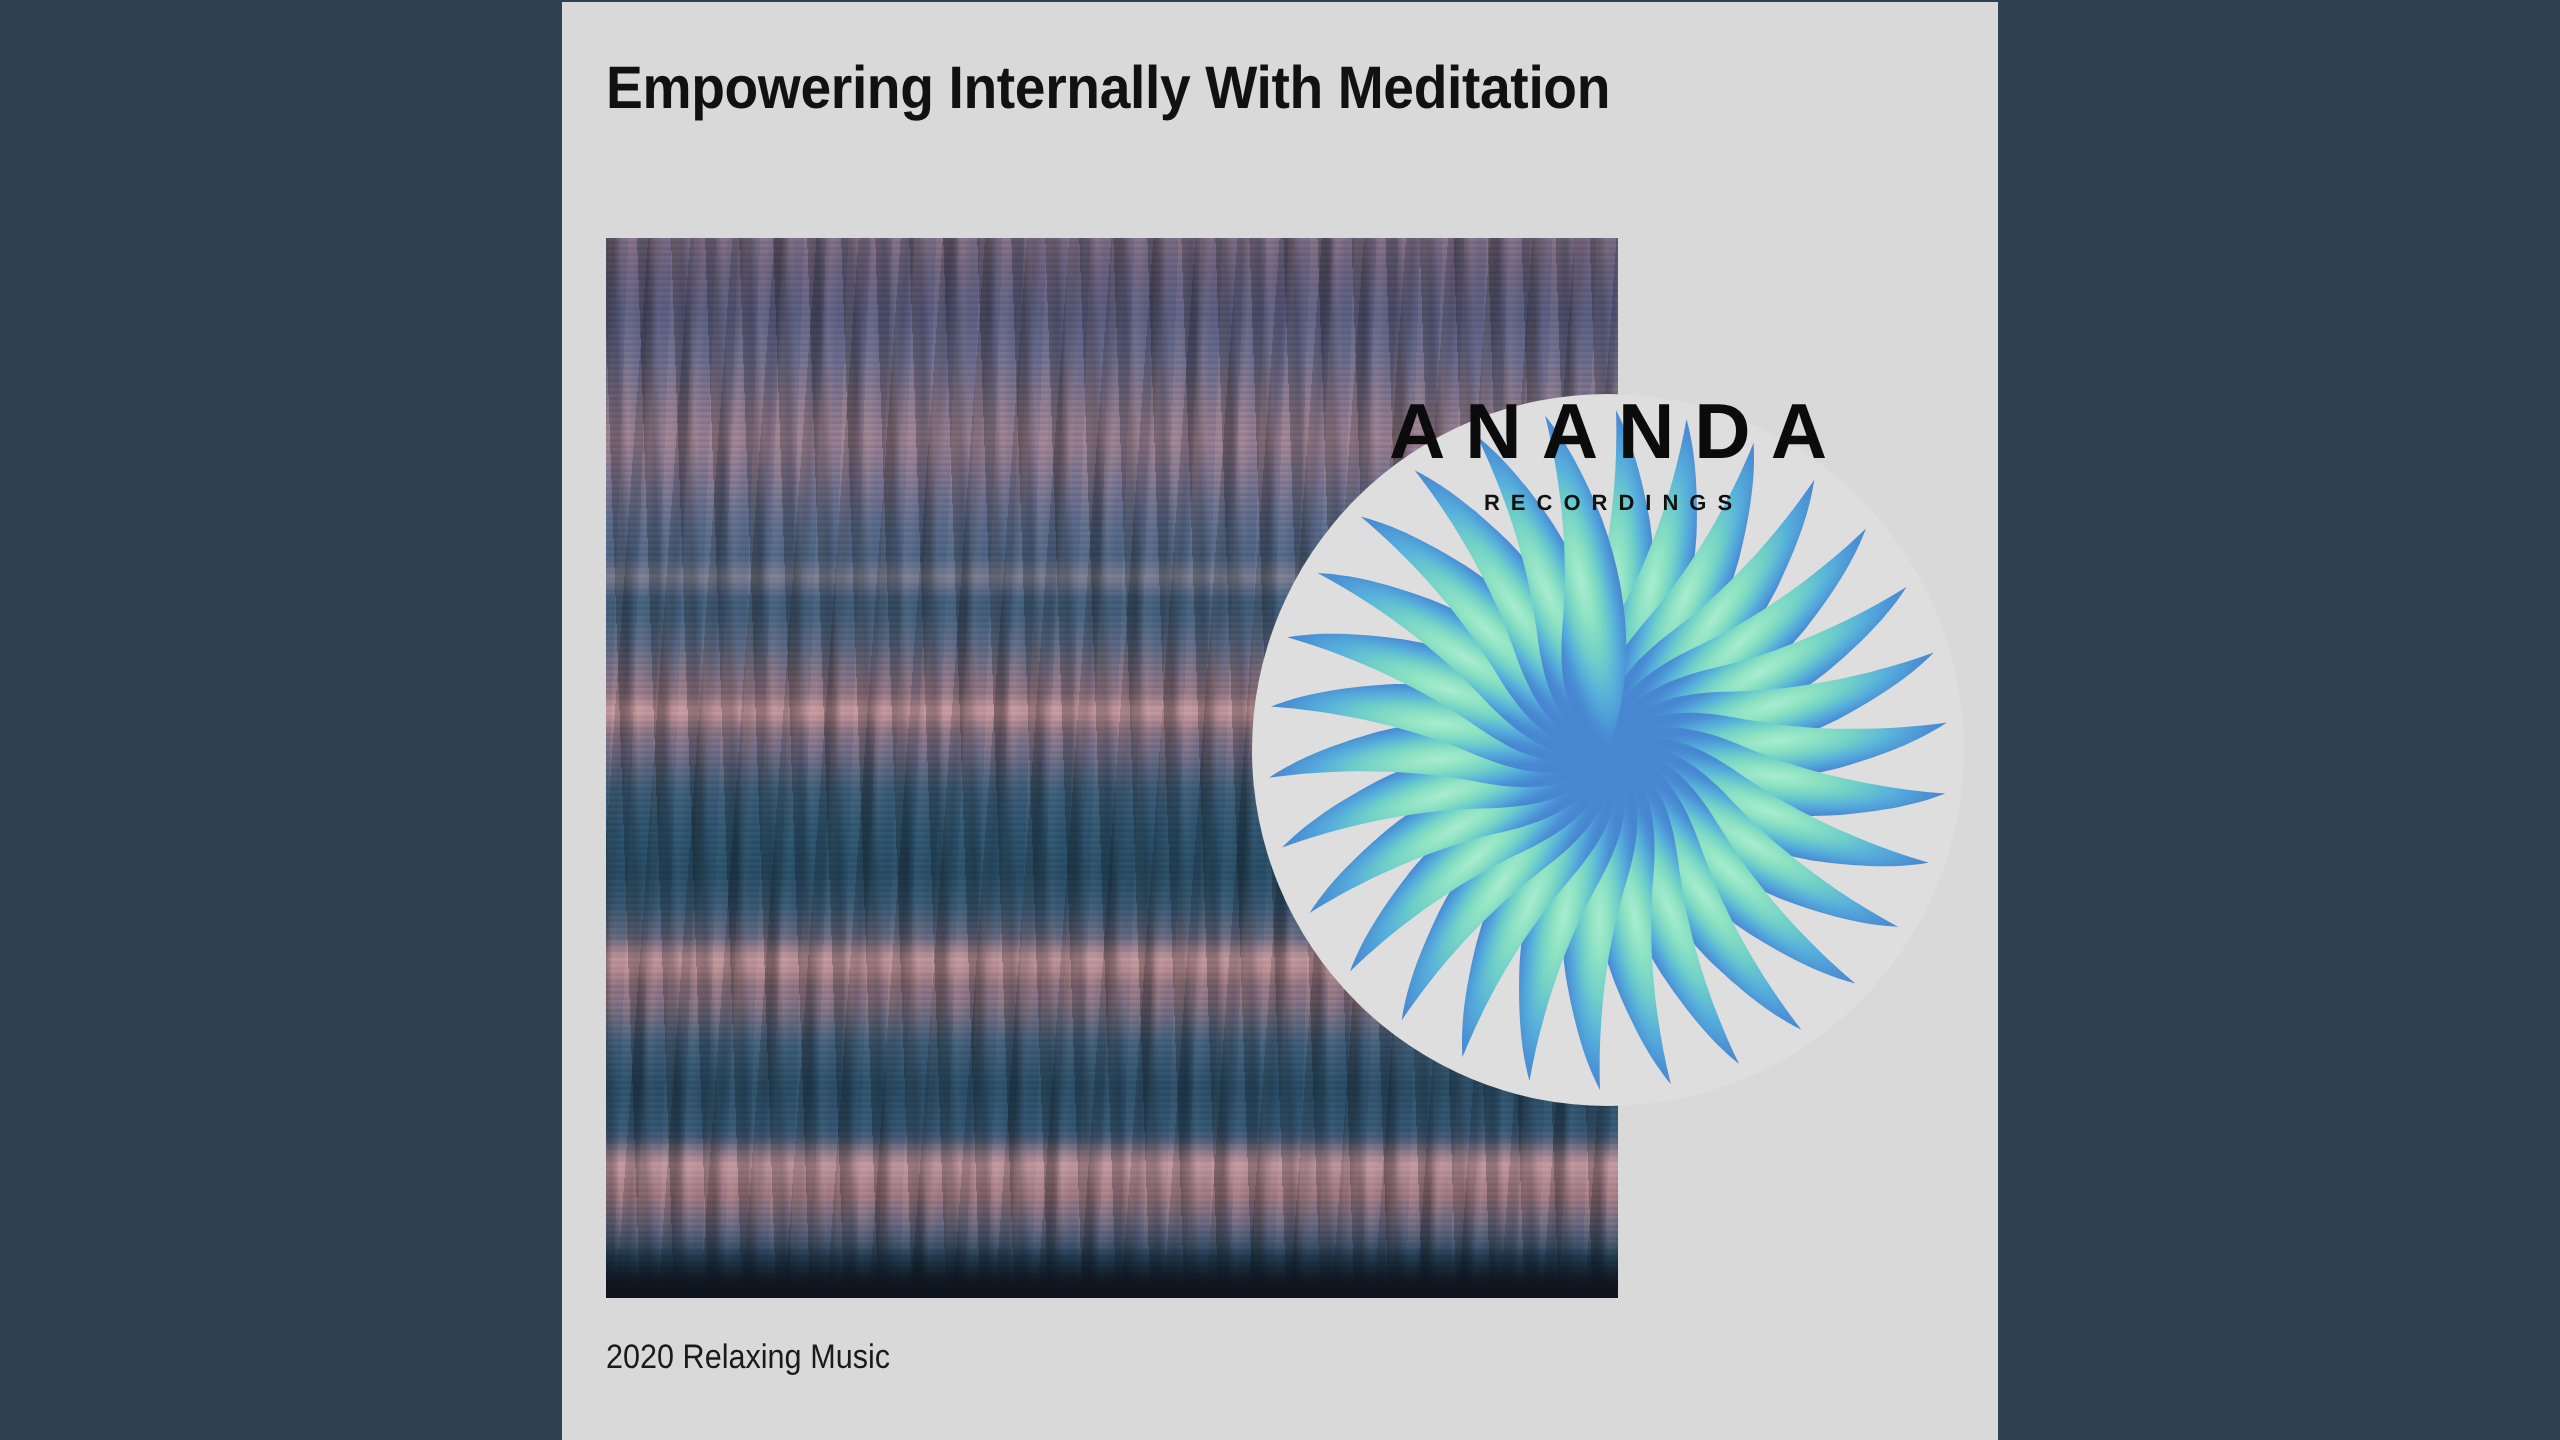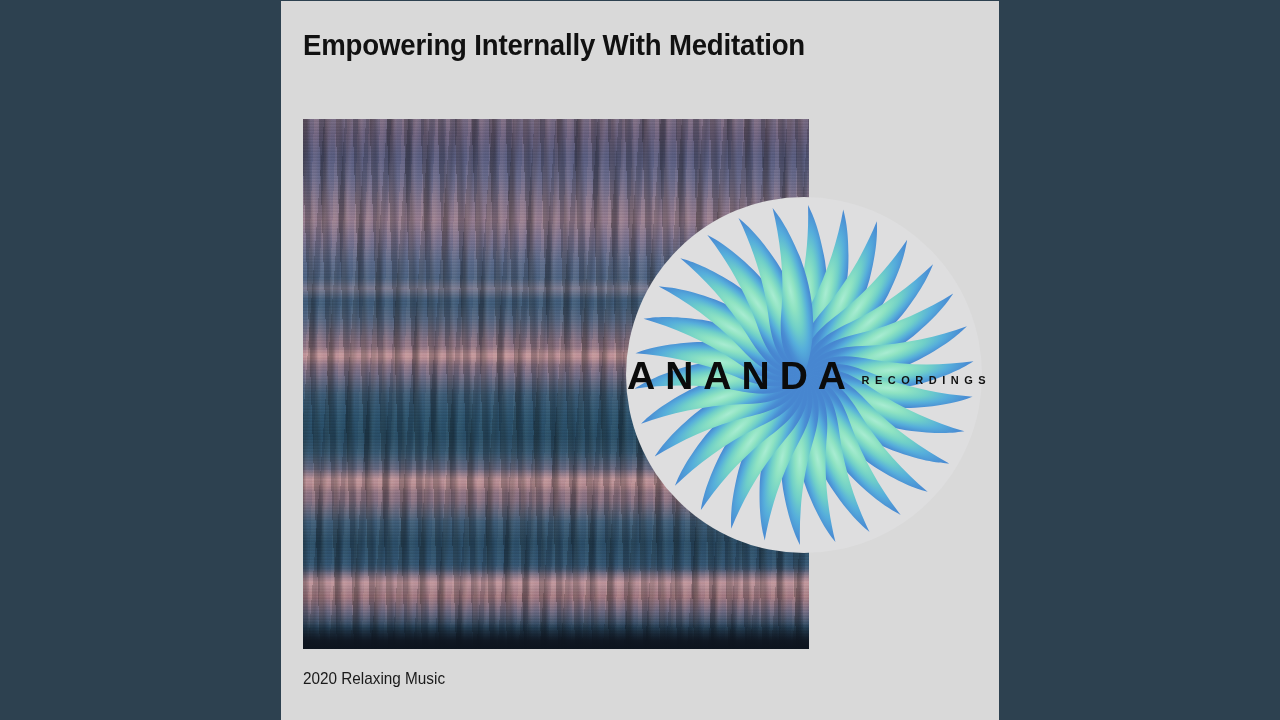--- a/index.html
+++ b/index.html
@@ -155,22 +155,22 @@
   
   #logo {
     position:absolute;
     left:345px; top:196px;
     width:356px; height:356px;
   }
   #logo svg { display:block; width:356px; height:356px; }
 
   #logo-text {
     position:absolute; inset:0;
-    display:flex; flex-direction:row;
-    align-items:center; justify-content:center;
+    display:flex; flex-direction:column;
+    align-items:center; justify-content:flex-start;
     pointer-events:none;
   }
   #logo-wordmark {
     font-family:"Liberation Sans Narrow","Liberation Sans", sans-serif;
     font-weight:bold;
     font-size:39px;
     letter-spacing:10px;
     color:#0b0b0b;
     text-indent:10px;
     line-height:1;

